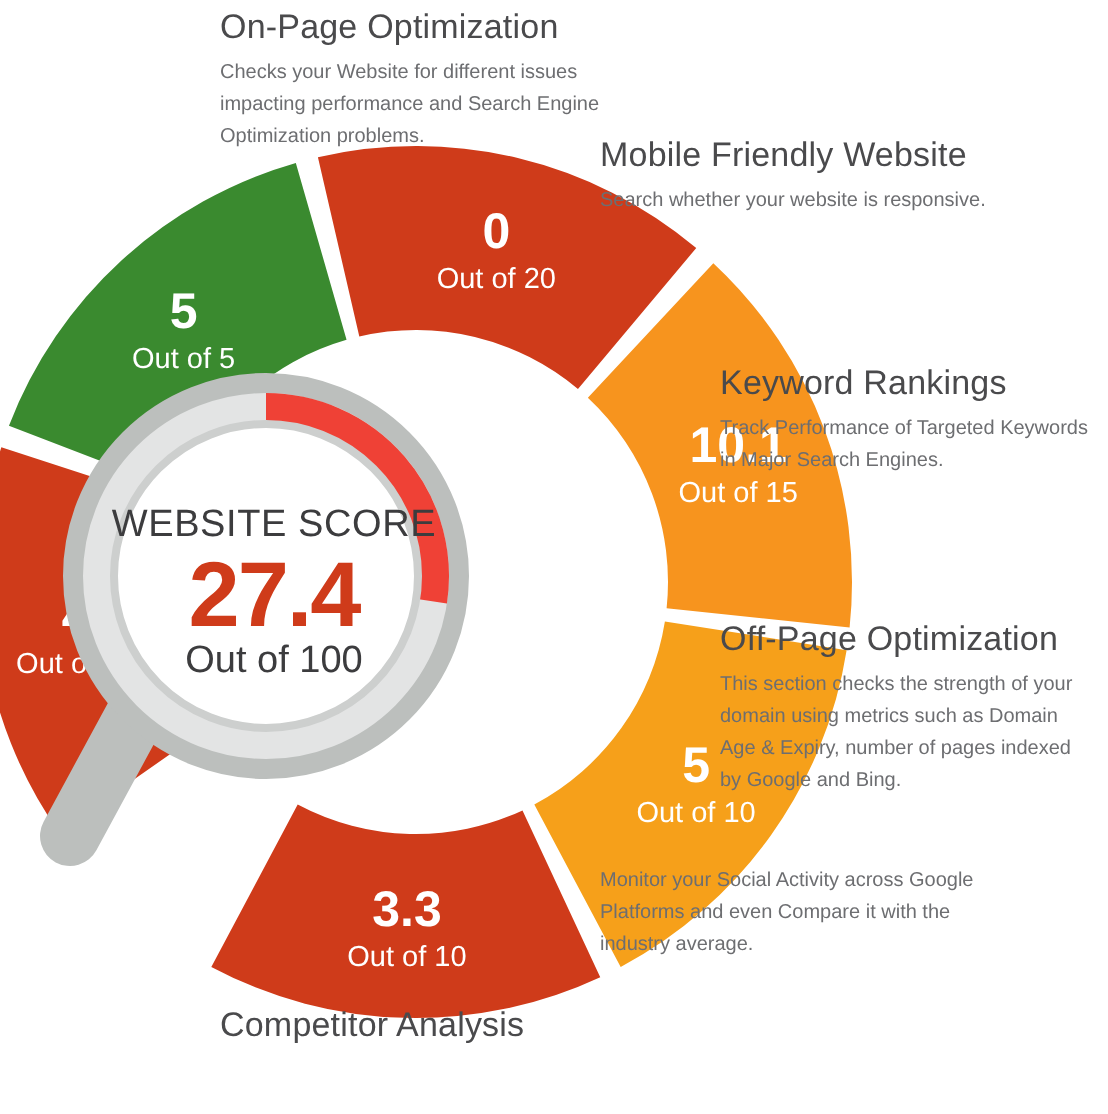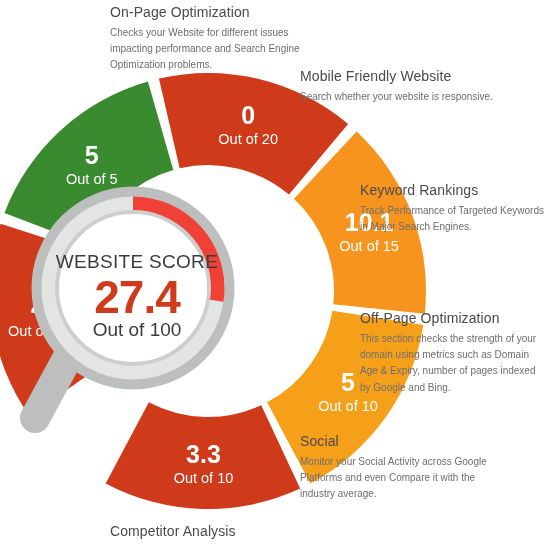--- a/index.html
+++ b/index.html
@@ -22,21 +22,21 @@
     width: 554px;
     height: 557px;
   }
 
   
   .callout {
     position: absolute;
   }
   .callout .c-title {
     font-family: "Liberation Sans", sans-serif;
-    font-size: 14px;
+    font-size: 17px;
     font-weight: 400;
     color: #4a4a4c;
     letter-spacing: 0.1px;
     line-height: 1.15;
     margin: 0 0 5px 0;
     white-space: nowrap;
   }
   .callout .c-desc {
     font-family: "Liberation Sans", sans-serif;
     font-size: 10px;
@@ -44,21 +44,21 @@
     color: #6d6e71;
     line-height: 1.62;
     margin: 0;
   }
 
   #callout-onpage   { left: 110px; top: 4px;   width: 210px; }
   #callout-mobile   { left: 300px; top: 68px;  width: 240px; }
   #callout-keyword  { left: 360px; top: 182px; width: 190px; }
   #callout-offpage  { left: 360px; top: 310px; width: 185px; }
   #callout-social   { left: 300px; top: 433px; width: 190px; }
-  #callout-competitor { left: 110px; top: 503px; width: 220px; margin-top: 20px; }
+  #callout-competitor { left: 110px; top: 503px; width: 220px; }
 
   
   #wheel {
     position: absolute;
     left: 0;
     top: 0;
     width: 554px;
     height: 557px;
   }
   .seg-value {
@@ -156,21 +156,20 @@
     <p class="c-title">Keyword Rankings</p>
     <p class="c-desc">Track Performance of Targeted Keywords in Major Search Engines.</p>
   </div>
 
   <div class="callout" id="callout-offpage">
     <p class="c-title">Off-Page Optimization</p>
     <p class="c-desc">This section checks the strength of your domain using metrics such as Domain Age &amp; Expiry, number of pages indexed by Google and Bing.</p>
   </div>
 
   <div class="callout" id="callout-social">
-    <p class="c-title">Social</p>
     <p class="c-desc">Monitor your Social Activity across Google Platforms and even Compare it with the industry average.</p>
   </div>
 
   <div class="callout" id="callout-competitor">
     <p class="c-title">Competitor Analysis</p>
   </div>
 
 </div>
 
 </body></html>

